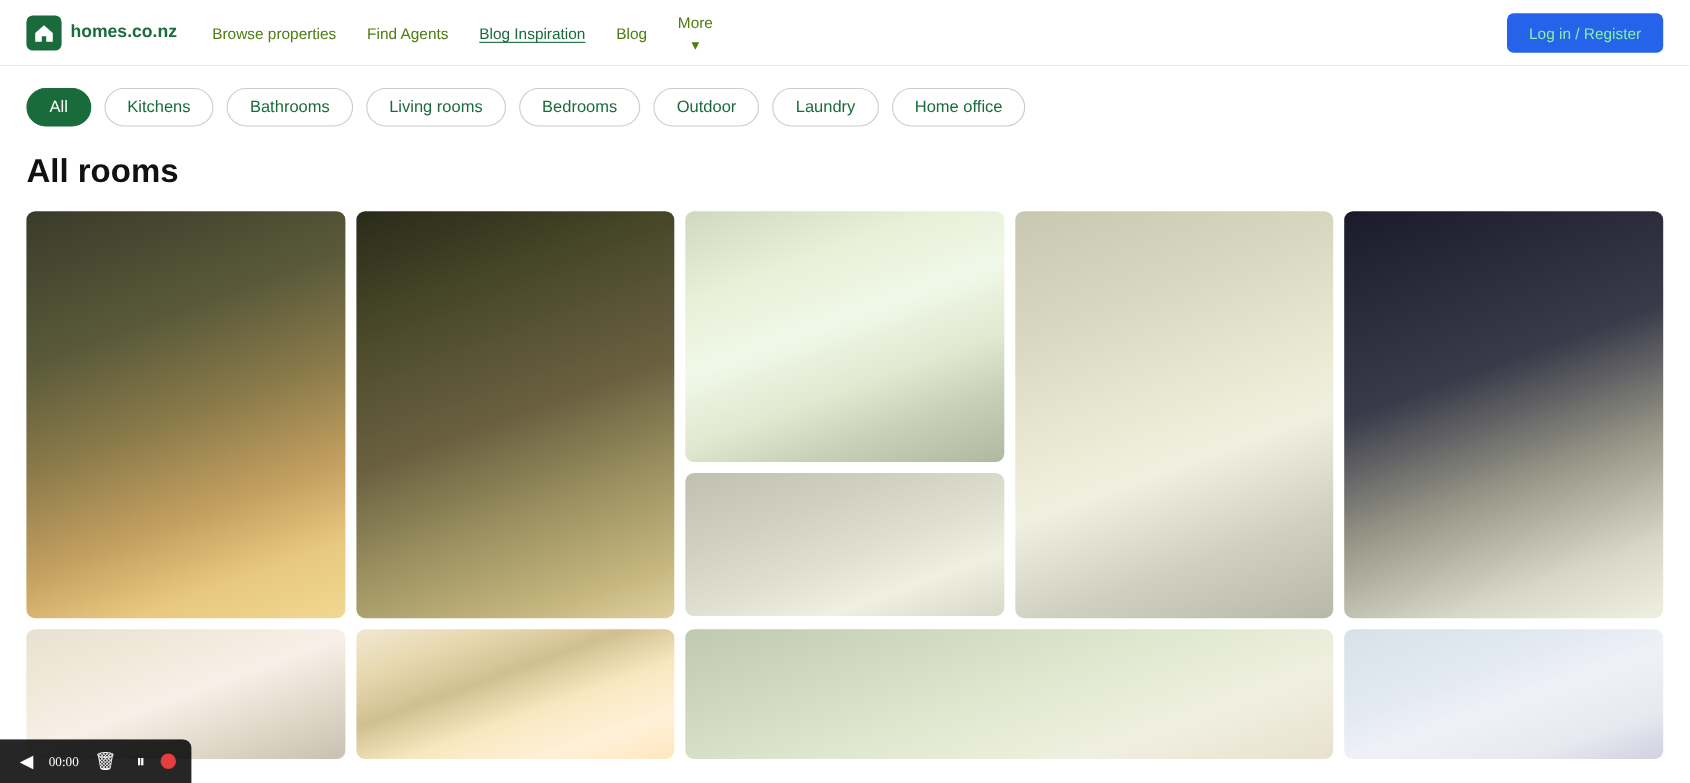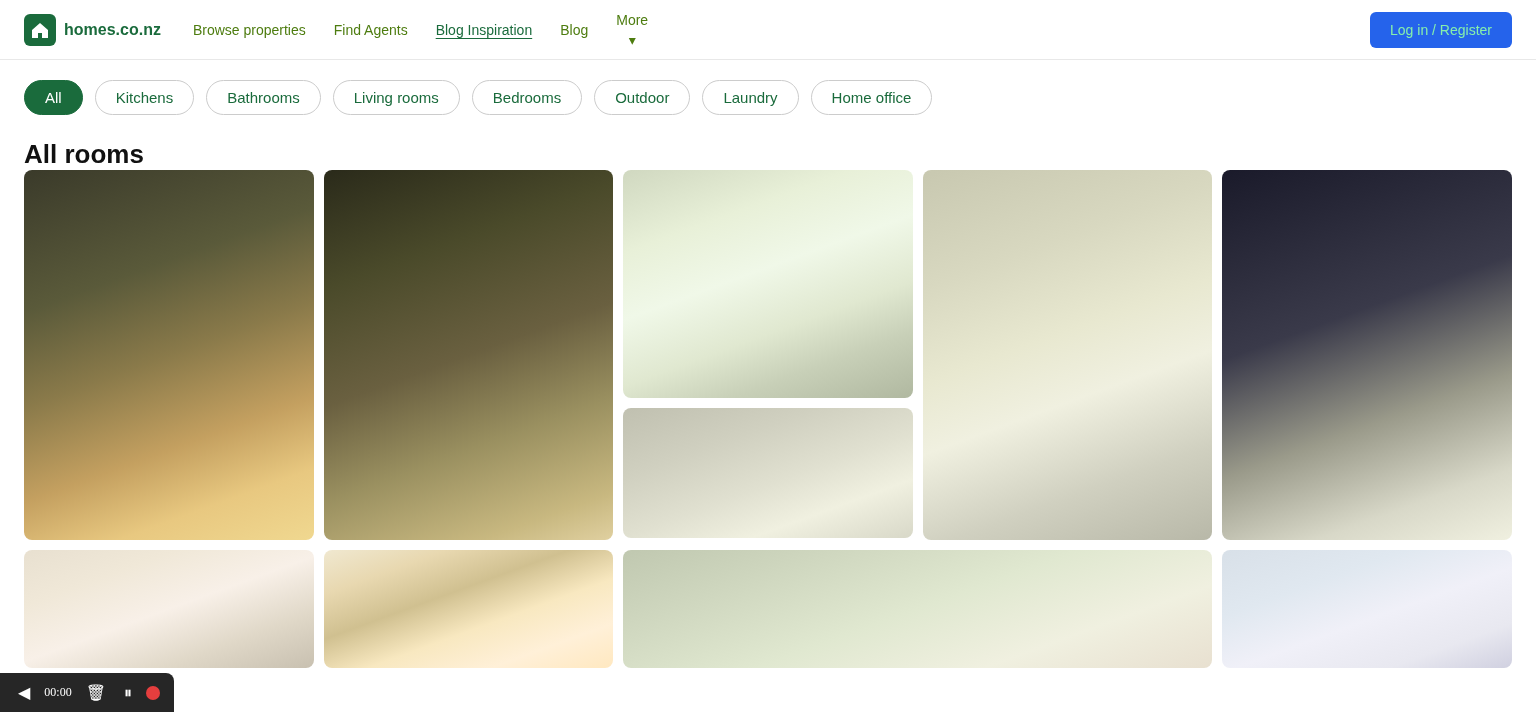--- a/index.html
+++ b/index.html
@@ -92,24 +92,24 @@
       color: #1a6b3c;
     }
     .filter-chip.active {
       background: #1a6b3c;
       color: #fff;
       border-color: #1a6b3c;
     }
 
     
     .section-title {
-      font-size: 26px;
+      font-size: 30px;
       font-weight: 700;
       color: #111;
-      padding: 4px 24px 0;
+      padding: 4px 24px 19px;
     }
 
     
     .media-toolbar {
       position: fixed;
       bottom: 0;
       left: 0;
       display: flex;
       align-items: center;
       gap: 10px;

